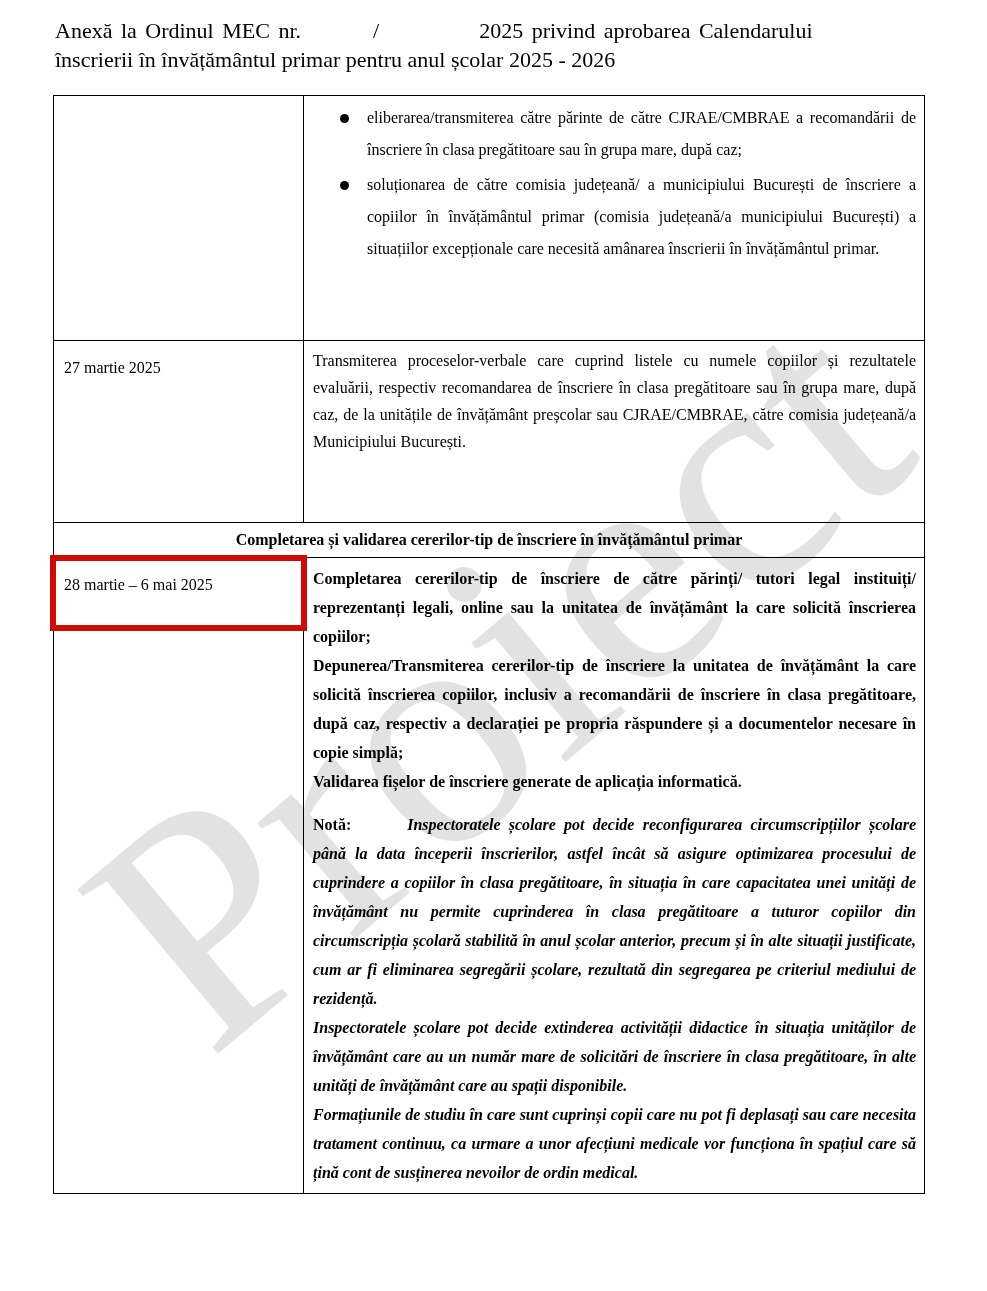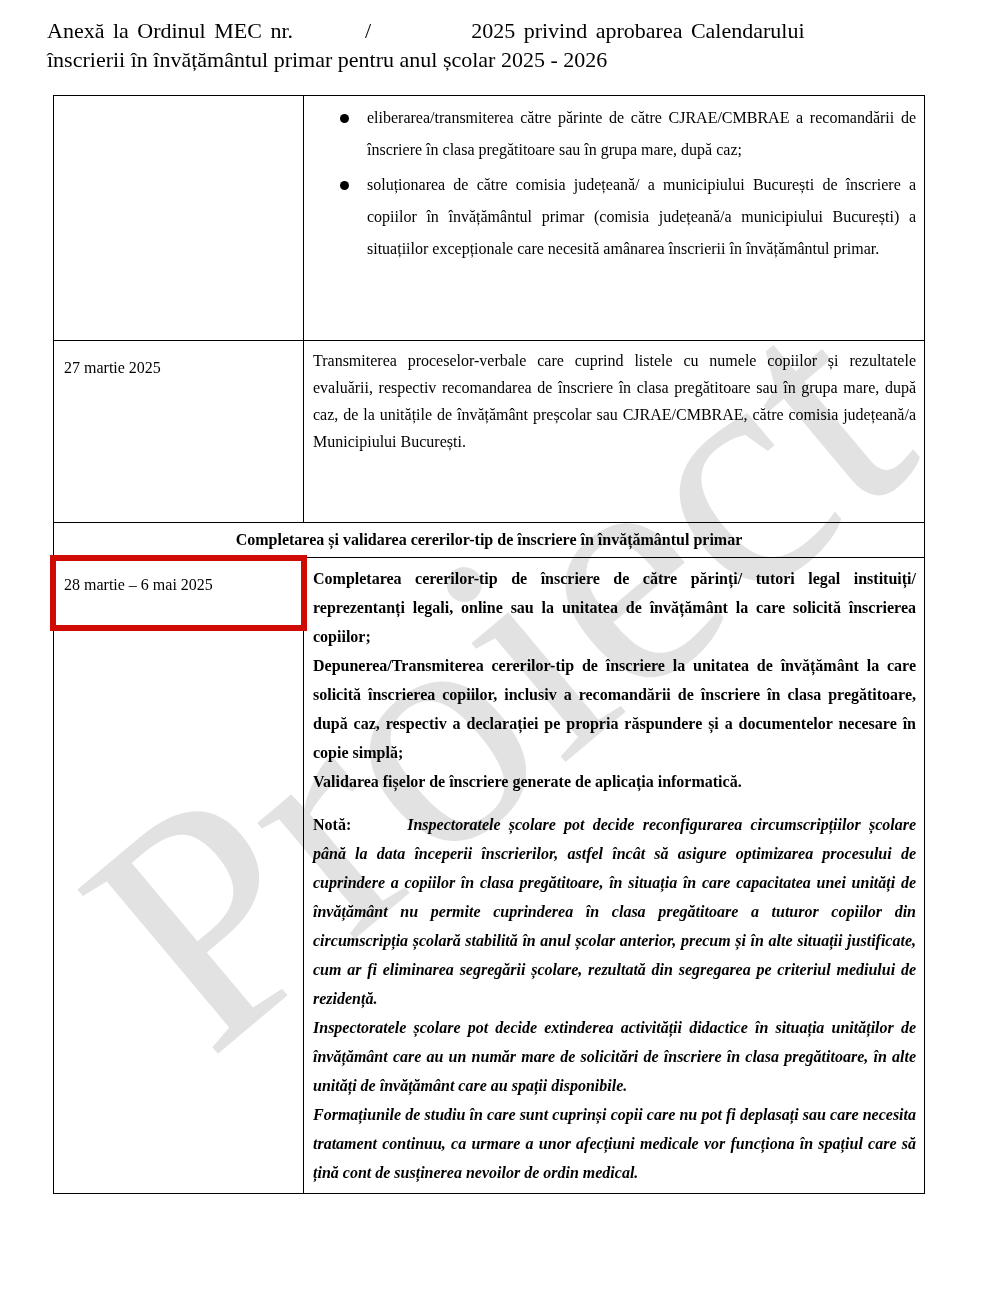--- a/index.html
+++ b/index.html
@@ -19,21 +19,21 @@
     display:flex;align-items:center;justify-content:center;
     transform:rotate(-40deg);
     font-size:330px;
     color:#e2e2e2;
     z-index:0;
     white-space:nowrap;
     pointer-events:none;
   }
   
   .page-header{
-    position:absolute;left:47px;top:16px;width:830px;
+    position:absolute;left:55px;top:16px;width:830px;
     font-size:22px;line-height:29px;
     z-index:2;
   }
   .h-line1{word-spacing:3px;white-space:nowrap;}
   .sp{display:inline-block;}
   .sp1{width:72px;}
   .sp2{width:100px;}
   
   table.calendar{
     position:absolute;left:53px;top:95px;

